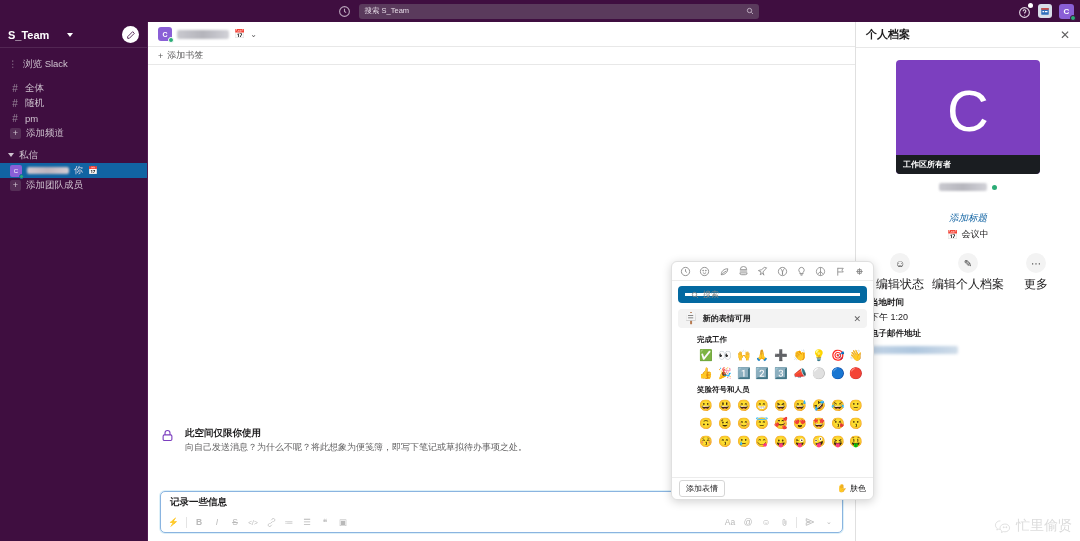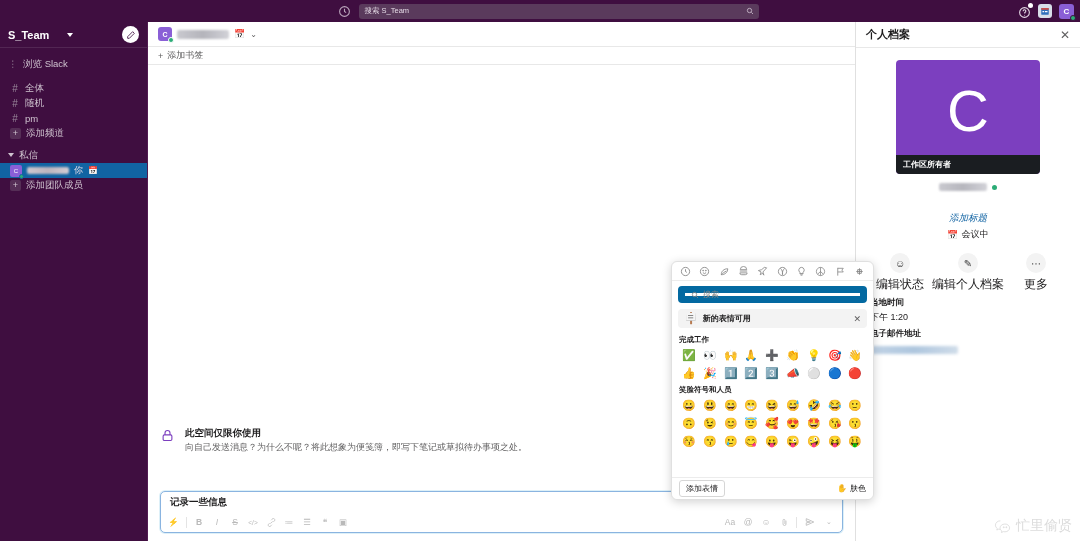--- a/index.html
+++ b/index.html
@@ -111,21 +111,21 @@
   }
   .ep-cats { height: 19px; display: flex; align-items: center; justify-content: space-around; padding: 0 4px; border-bottom: 1px solid #ececec; }
   .ep-cat { width: 13px; height: 13px; display: flex; align-items: center; justify-content: center; color: #868686; }
   .ep-search-wrap { padding: 5px 6px 3px 6px; }
   .ep-search { height: 17px; border: 7px solid #0369a1; border-radius: 4px; display: flex; align-items: center; gap: 4px; padding: 0 6px; }
   .ep-search .ph { font-size: 8px; color: #868686; }
   .ep-banner { margin: 3px 6px 0 6px; height: 19px; background: #f3f3f3; border-radius: 4px; display: flex; align-items: center; gap: 5px; padding: 0 6px; position: relative; }
   .ep-banner-emoji { font-size: 11px; }
   .ep-banner-text { font-size: 8px; color: #1d1c1d; font-weight: 700; }
   .ep-banner-x { position: absolute; right: 6px; font-size: 9px; color: #616061; }
-  .ep-body { flex: 1 1 auto; overflow: hidden; padding: 4px 7px 0 7px; }
+  .ep-body { flex: 1 1 auto; overflow: hidden; padding: 4px 7px 0 25px; }
   .ep-cat-label { font-size: 7.5px; font-weight: 700; color: #1d1c1d; margin: 3px 0 1px 0; }
   .ep-grid { display: grid; grid-template-columns: repeat(9, 1fr); }
   .ep-emoji { font-size: 11px; line-height: 18px; text-align: center; height: 18px; }
   .ep-footer { height: 22px; border-top: 1px solid #ececec; display: flex; align-items: center; justify-content: space-between; padding: 0 7px; background:#fff; border-radius: 0 0 6px 6px;}
   .ep-add { font-size: 8px; border: 1px solid #d6d6d6; border-radius: 3px; padding: 2px 6px; color: #1d1c1d; background:#fff;}
   .ep-skin { font-size: 8px; color: #1d1c1d; display: flex; align-items: center; gap: 3px; }
 
   
   .watermark { position: absolute; right: 8px; bottom: 6px; display: flex; align-items: center; gap: 5px; opacity: .3; z-index: 40; }
   .wm-text { font-size: 14px; color: #8a8a8a; }

